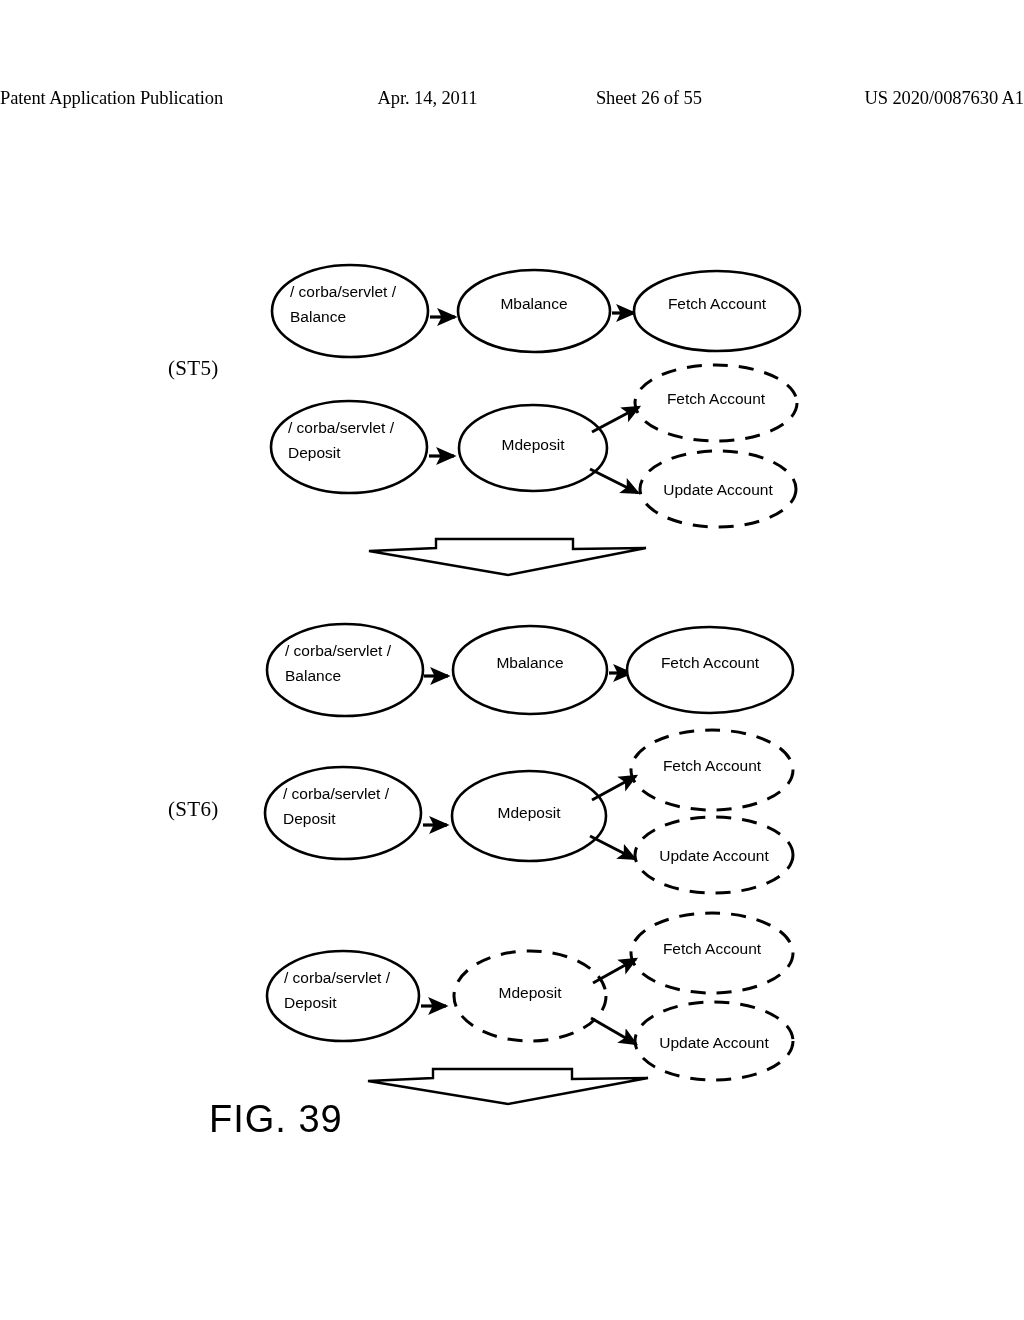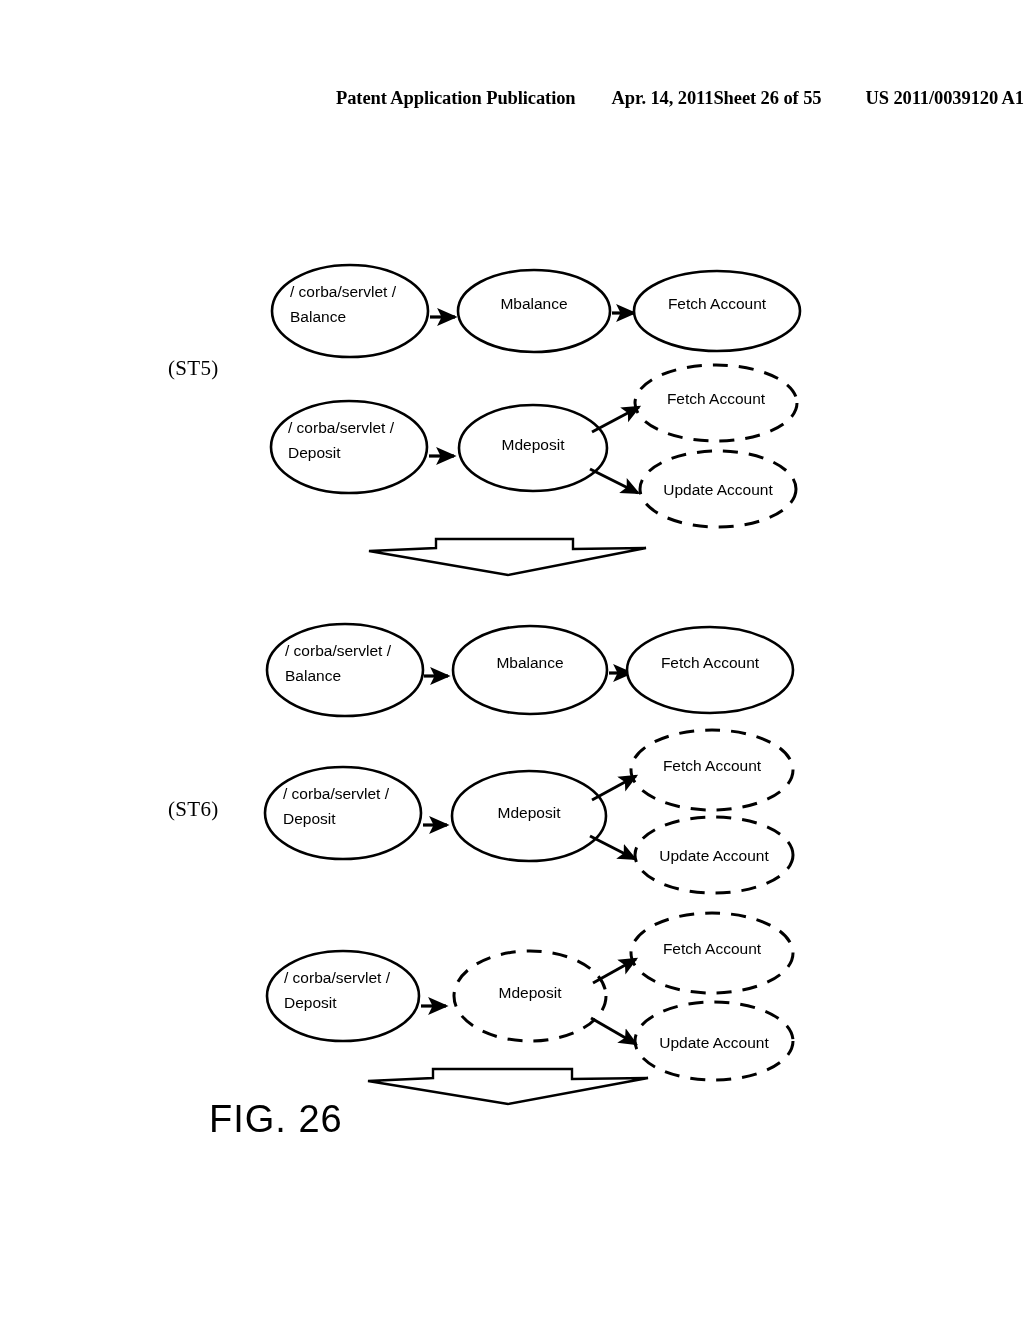--- a/index.html
+++ b/index.html
@@ -17,24 +17,24 @@
   }
 
   
   #patent-header {
     position: absolute;
     top: 88px;
     left: 0;
     width: 1024px;
     height: 30px;
     display: flex;
-    justify-content: flex-end;
+    justify-content: space-between;
     align-items: baseline;
     font-family: "Liberation Serif", serif;
-    font-weight: bold;
+    font-weight: normal;
     font-size: 18.5px;
     letter-spacing: -0.1px;
     white-space: nowrap;
   }
   #patent-header .hdr-pub { margin-right: 36px; }
   #patent-header .hdr-date { margin-right: 0; }
   #patent-header .hdr-sheet { margin-right: 44px; }
 
   
   #figure-canvas {
@@ -75,27 +75,27 @@
     fill: #000000;
   }
 </style>
 </head>
 <body>
 
 <div id="patent-header">
   <span class="hdr-pub">Patent Application Publication</span>
   <span class="hdr-date">Apr. 14, 2011</span>
   <span class="hdr-sheet">Sheet 26 of 55</span>
-  <span class="hdr-num">US 2011/0039120 A1</span>
+  <span class="hdr-num">US 2020/0087630 A1</span>
 </div>
 
 <div class="step-label" id="step-label-st5">(ST5)</div>
 <div class="step-label" id="step-label-st6">(ST6)</div>
 
-<div id="figure-caption">FIG. 26</div>
+<div id="figure-caption">FIG. 39</div>
 
 <svg id="figure-canvas" viewBox="0 0 1024 1320" width="1024" height="1320" xmlns="http://www.w3.org/2000/svg">
 
   <defs>
     <marker id="arrowhead" markerWidth="7" markerHeight="7" refX="5.6" refY="3" orient="auto" markerUnits="strokeWidth">
       <path d="M0,0.2 L6.4,3 L0,5.8 L1.4,3 Z" fill="#000000"></path>
     </marker>
   </defs>
 
   <g>

